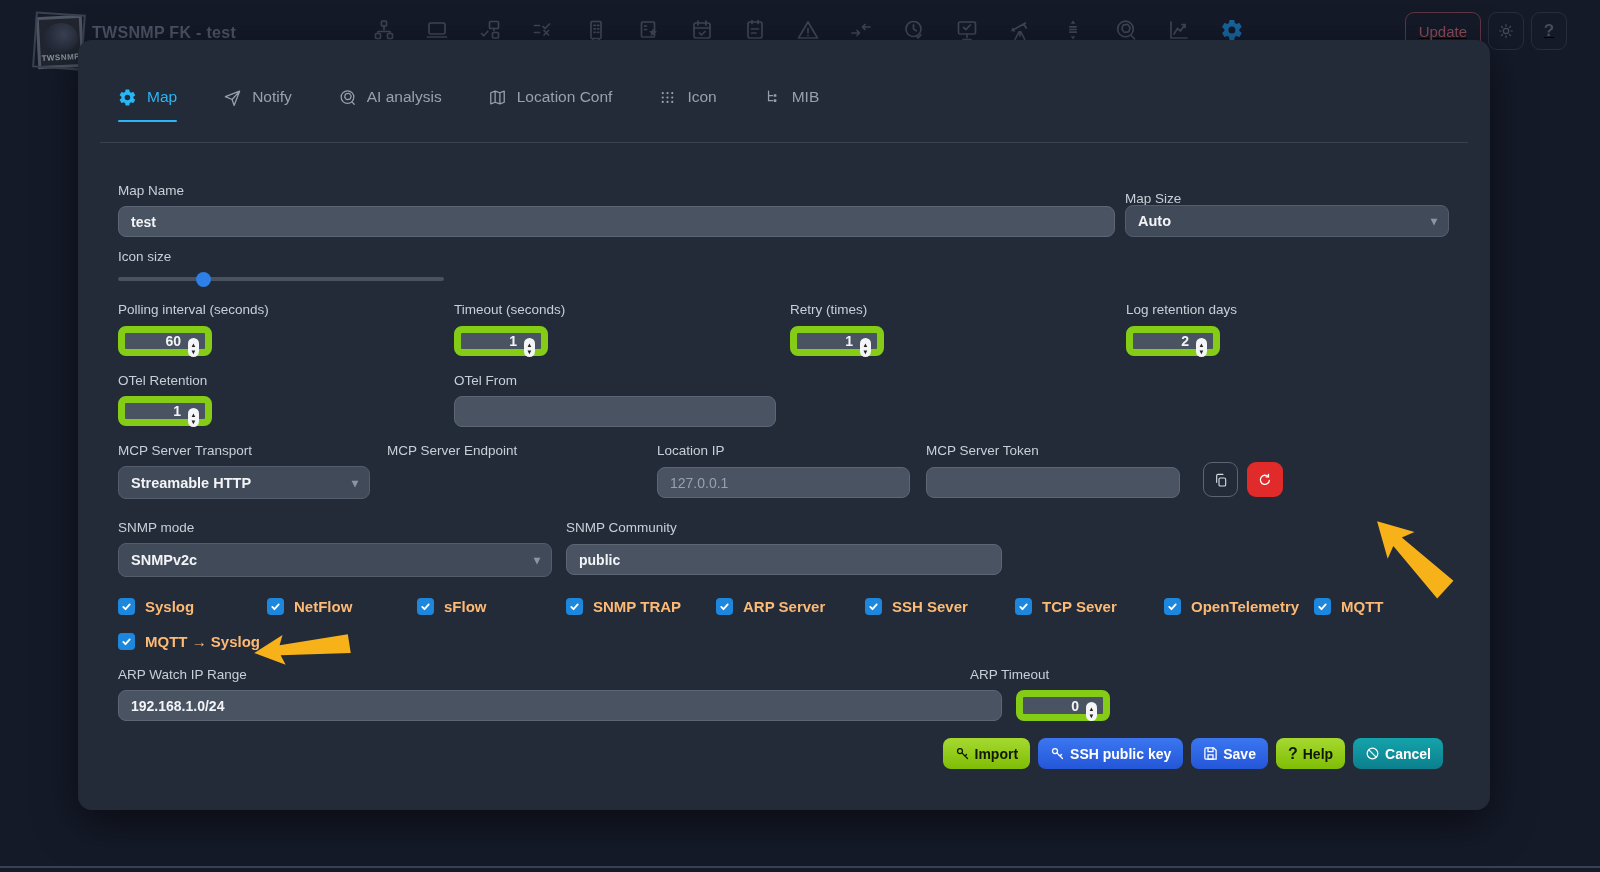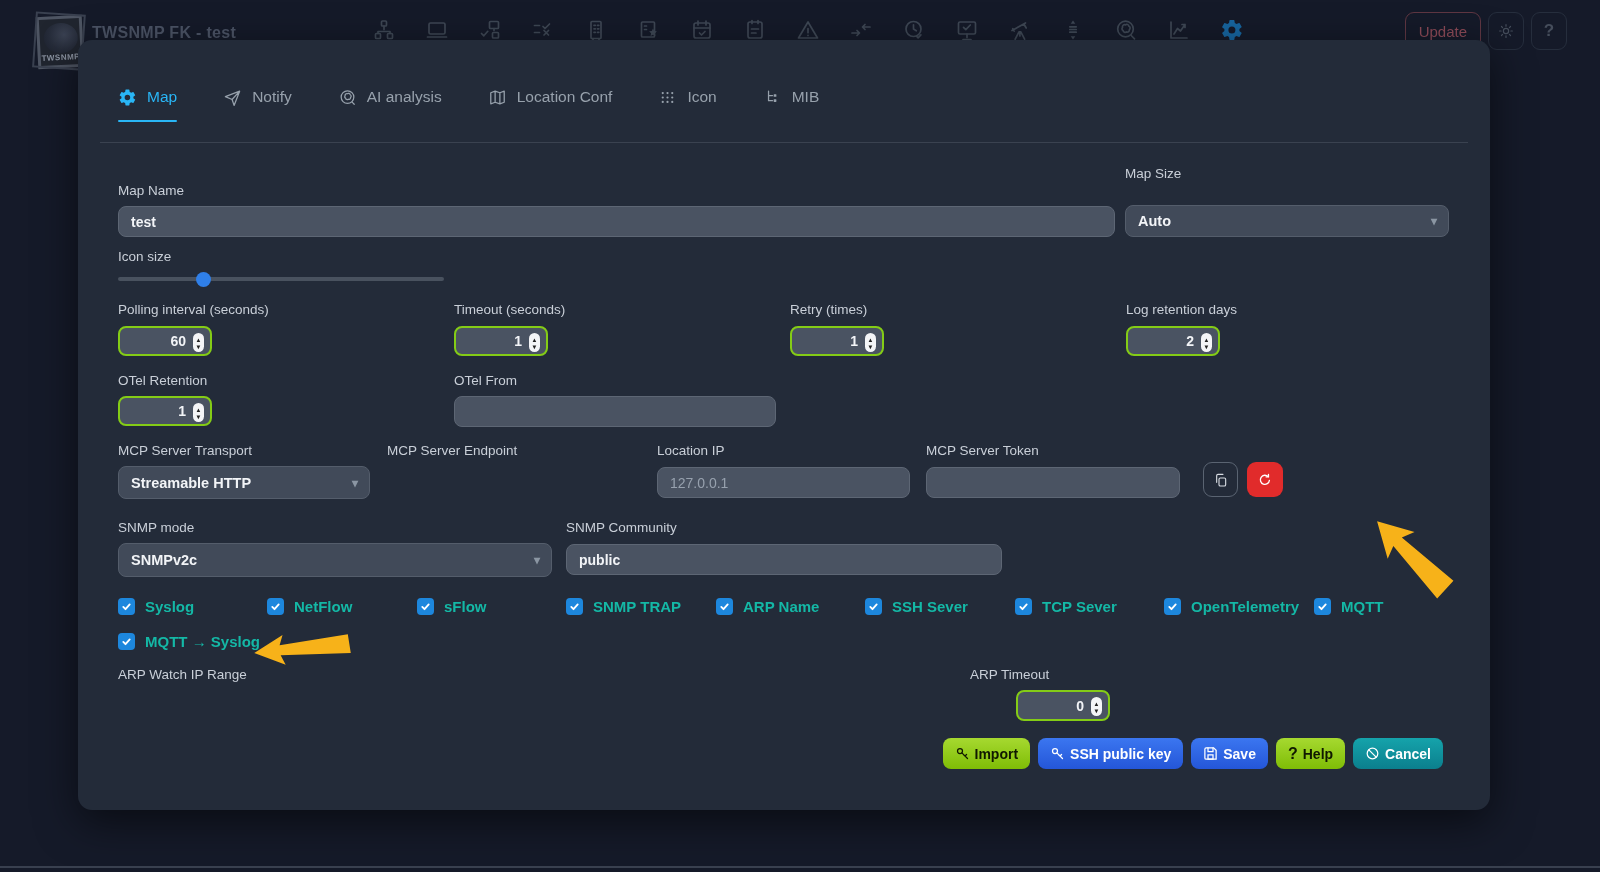--- a/index.html
+++ b/index.html
@@ -20,21 +20,21 @@
           background:radial-gradient(circle at 60% 40%, #3a4152 0%, #262c3a 55%, #1b202c 100%); }
   .logo-text { position:relative; font-size:8px; font-weight:bold; color:#8d95a3; letter-spacing:.5px; padding-bottom:3px; }
   .app-title { position:absolute; left:92px; top:24px; font-size:16px; font-weight:800; color:#4b5365; letter-spacing:.3px; }
 
   .top-icons { position:absolute; left:372px; top:16px; display:flex; gap:29px; align-items:center; }
   .tico { width:24px; height:28px; color:#3e4754; display:flex; align-items:center; justify-content:center; cursor:pointer; }
   .tico svg { width:24px; height:24px; stroke:currentColor; fill:none; stroke-width:1.7; stroke-linecap:round; stroke-linejoin:round; }
   .tico.active { color:#17659f; }
   .tico .filled { fill:currentColor; stroke:none; }
 
-  .top-actions { position:absolute; right:33px; top:12px; display:flex; gap:7px; align-items:center; }
+  .top-actions { position:absolute; right:33px; top:12px; display:flex; gap:7px; align-items:center;text-decoration:underline; }
   .update-btn { height:38px; padding:0 13px; border:1px solid #5f3642; border-radius:9px; background:transparent;
           color:#8c4a57; font-size:15px; font-weight:500; font-family:inherit; cursor:pointer; }
   .sq-btn { width:36px; height:38px; border:1px solid #262e3d; border-radius:9px; background:transparent;
           color:#454d5b; font-size:17px; font-weight:bold; font-family:inherit; display:flex; align-items:center; justify-content:center; cursor:pointer; }
   .sq-btn svg { width:18px; height:18px; stroke:currentColor; fill:none; stroke-width:1.6; stroke-linecap:round; }
 
   
   .dialog { position:absolute; left:78px; top:40px; width:1412px; height:770px; background:#232b39;
           border-radius:14px; box-shadow:0 12px 42px rgba(0,0,0,.55); }
 
@@ -48,35 +48,35 @@
   .divider { position:absolute; left:22px; top:102px; width:1368px; height:1px; background:#3a4250; }
 
   
   .lbl { position:absolute; font-size:13.5px; font-weight:500; color:#c9cfd8; }
   .tinput { position:absolute; height:31px; background:#4a5362; border:1px solid #5d6674; border-radius:8px;
           color:#f2f4f7; font-size:14px; font-weight:700; font-family:inherit; padding:0 12px; outline:none; }
   .tinput::placeholder { color:#97a1ae; font-weight:400; }
   .sel { position:absolute; height:32px; background:#414a59; border:1px solid #545d6b; border-radius:8px;
           display:flex; align-items:center; padding:0 12px; color:#f2f4f7; font-size:14.5px; font-weight:700; cursor:pointer; }
   .sel .chev { position:absolute; right:11px; color:#8b96a3; font-size:12px; }
-  .ninput { position:absolute; width:94px; height:30px; background:#4a5362; border:2px solid #84cc16; border-radius:8px;
+  .ninput { position:absolute; width:94px; height:30px; background:#4a5362; border:7px solid #84cc16; border-radius:8px;
           display:flex; align-items:center; justify-content:flex-end; padding-right:24px; color:#f2f4f7; font-size:14px; font-weight:700; cursor:text; }
   .spinner { position:absolute; right:6px; top:5px; width:11px; height:19px; background:#f4f5f7; border-radius:5.5px;
           display:flex; flex-direction:column; align-items:center; justify-content:center; line-height:7px; cursor:pointer; }
   .spinner span { font-size:6.5px; color:#222; }
 
   
   .slider-track { position:absolute; left:40px; top:237px; width:326px; height:4px; background:#49525f; border-radius:2px; cursor:pointer; }
   .slider-thumb { position:absolute; top:-5.5px; width:15px; height:15px; margin-left:-7px; border-radius:50%; background:#2f7fe8; cursor:grab; }
 
   
   .cb { position:absolute; display:flex; gap:10px; align-items:center; cursor:pointer; }
   .cbbox { width:17px; height:17px; border-radius:4px; background:#1d87dd; display:flex; align-items:center; justify-content:center; }
   .cbbox svg { width:11px; height:11px; }
-  .cblabel { font-size:15px; font-weight:700; color:#14b8a6; }
+  .cblabel { font-size:15px; font-weight:700; color:#fdba74; }
 
   
   .copy-btn { position:absolute; left:1125px; top:422px; width:35px; height:35px; border:1px solid #5a6472; border-radius:9px;
           background:transparent; display:flex; align-items:center; justify-content:center; cursor:pointer; }
   .copy-btn svg { width:16px; height:16px; stroke:#d6dbe2; fill:none; stroke-width:1.7; stroke-linecap:round; stroke-linejoin:round; }
   .refresh-btn { position:absolute; left:1169px; top:422px; width:36px; height:35px; border:none; border-radius:9px;
           background:#e12b2b; display:flex; align-items:center; justify-content:center; cursor:pointer; }
   .refresh-btn svg { width:16px; height:16px; stroke:#fff; fill:none; stroke-width:2; stroke-linecap:round; }
 
   
@@ -265,21 +265,21 @@
           <rect class="filled" x="13.5" y="7.8" width="3.4" height="3.4" rx=".6"></rect>
           <rect class="filled" x="13.5" y="14.3" width="3.4" height="3.4" rx=".6"></rect>
         </svg>
       <span>MIB</span>
     </div>
   </div>
   <div class="divider"></div>
 
   <div class="lbl" style="left:40px;top:143px">Map Name</div>
   <input class="tinput" style="left: 40px; top: 166px; width: 997px;" value="test">
-  <div class="lbl" style="left:1047px;top:126px">Map Size</div>
+  <div class="lbl" style="left:1047px;top:151px">Map Size</div>
   <div class="sel" style="left:1047px;top:165px;width:324px">
     <span>Auto</span>
     <span class="chev">▾</span>
   </div>
 
   <div class="lbl" style="left:40px;top:209px">Icon size</div>
   <div class="slider-track">
     <div class="slider-thumb" style="left: 26%;"></div>
   </div>
 
@@ -389,21 +389,21 @@
         </svg>
       </span>
     <span class="cblabel">SNMP TRAP</span>
   </label>
   <label class="cb" style="left:638px;top:558px">
     <span class="cbbox">
         <svg viewBox="0 0 12 12">
           <path d="M2.5 6.5l2.4 2.4 4.6-5.2" stroke="#fff" stroke-width="2" fill="none" stroke-linecap="round" stroke-linejoin="round"></path>
         </svg>
       </span>
-    <span class="cblabel">ARP Name</span>
+    <span class="cblabel">ARP Server</span>
   </label>
   <label class="cb" style="left:787px;top:558px">
     <span class="cbbox">
         <svg viewBox="0 0 12 12">
           <path d="M2.5 6.5l2.4 2.4 4.6-5.2" stroke="#fff" stroke-width="2" fill="none" stroke-linecap="round" stroke-linejoin="round"></path>
         </svg>
       </span>
     <span class="cblabel">SSH Sever</span>
   </label>
   <label class="cb" style="left:937px;top:558px">
@@ -445,20 +445,21 @@
         <polygon points="2,18 32,3 28,13 97,9 98,28 28,23 32,33" fill="#F7B219"></polygon>
       </svg>
   </div>
   <div class="arrow-wrap" style="left:1262px;top:468px;width:100px;height:100px;transform:rotate(45deg);transform-origin:30px 60px">
     <svg width="100" height="44" viewBox="0 0 100 44">
         <polygon points="2,22 36,3 31,16 98,10 99,34 31,28 36,41" fill="#F7B219"></polygon>
       </svg>
   </div>
 
   <div class="lbl" style="left:40px;top:627px">ARP Watch IP Range</div>
+  <input class="tinput" style="left: 40px; top: 650px; width: 884px;" value="192.168.1.0/24">
   <div class="lbl" style="left:892px;top:627px">ARP Timeout</div>
   <div class="ninput" style="left:938px;top:650px;height:31px">
     <span>0</span>
     <span class="spinner">
         <span>▴</span>
         <span>▾</span>
       </span>
   </div>
 
   <div class="footer">

